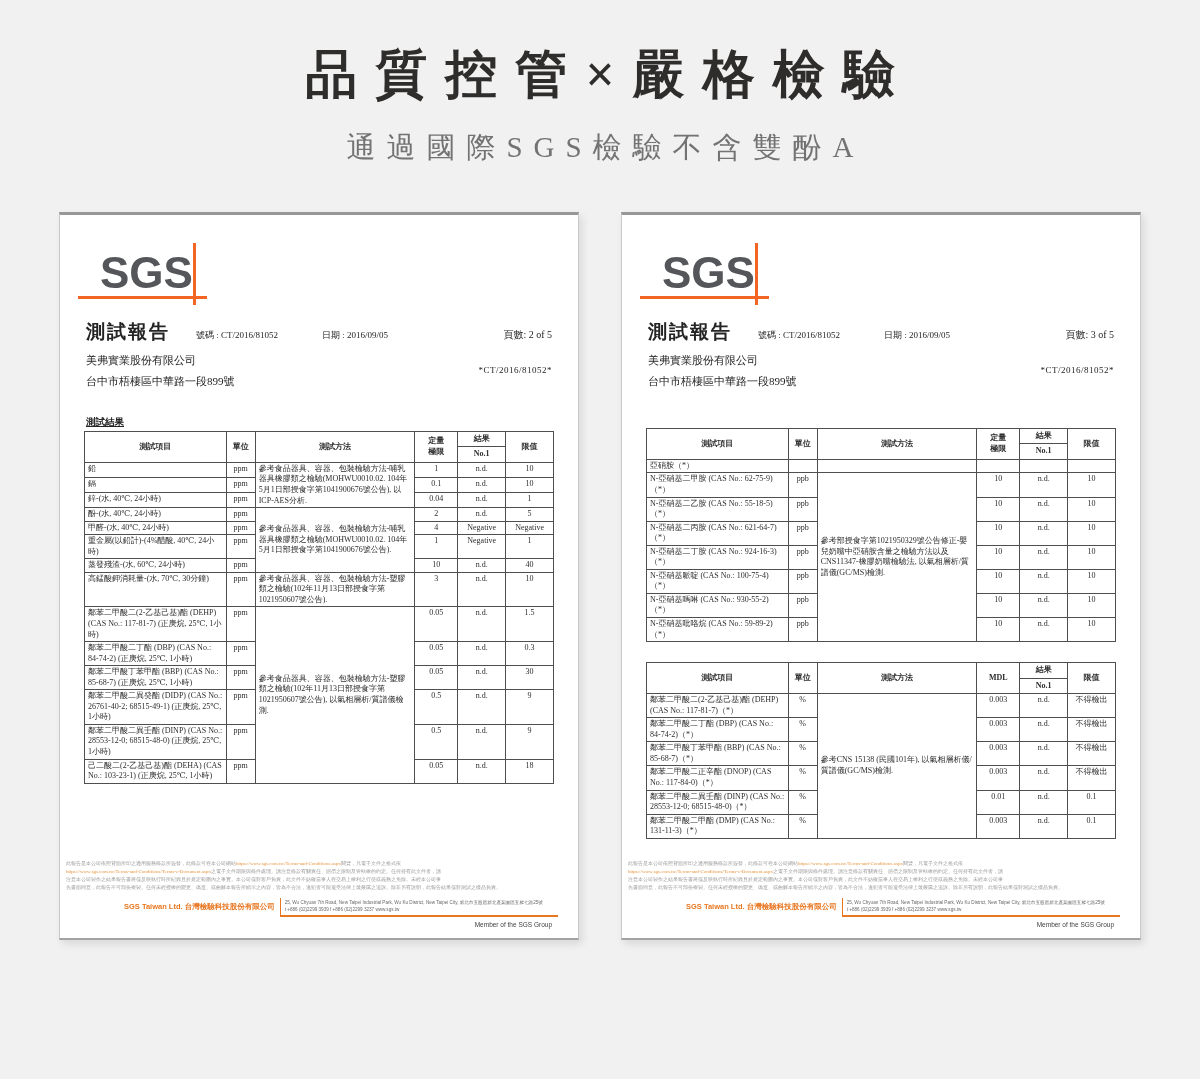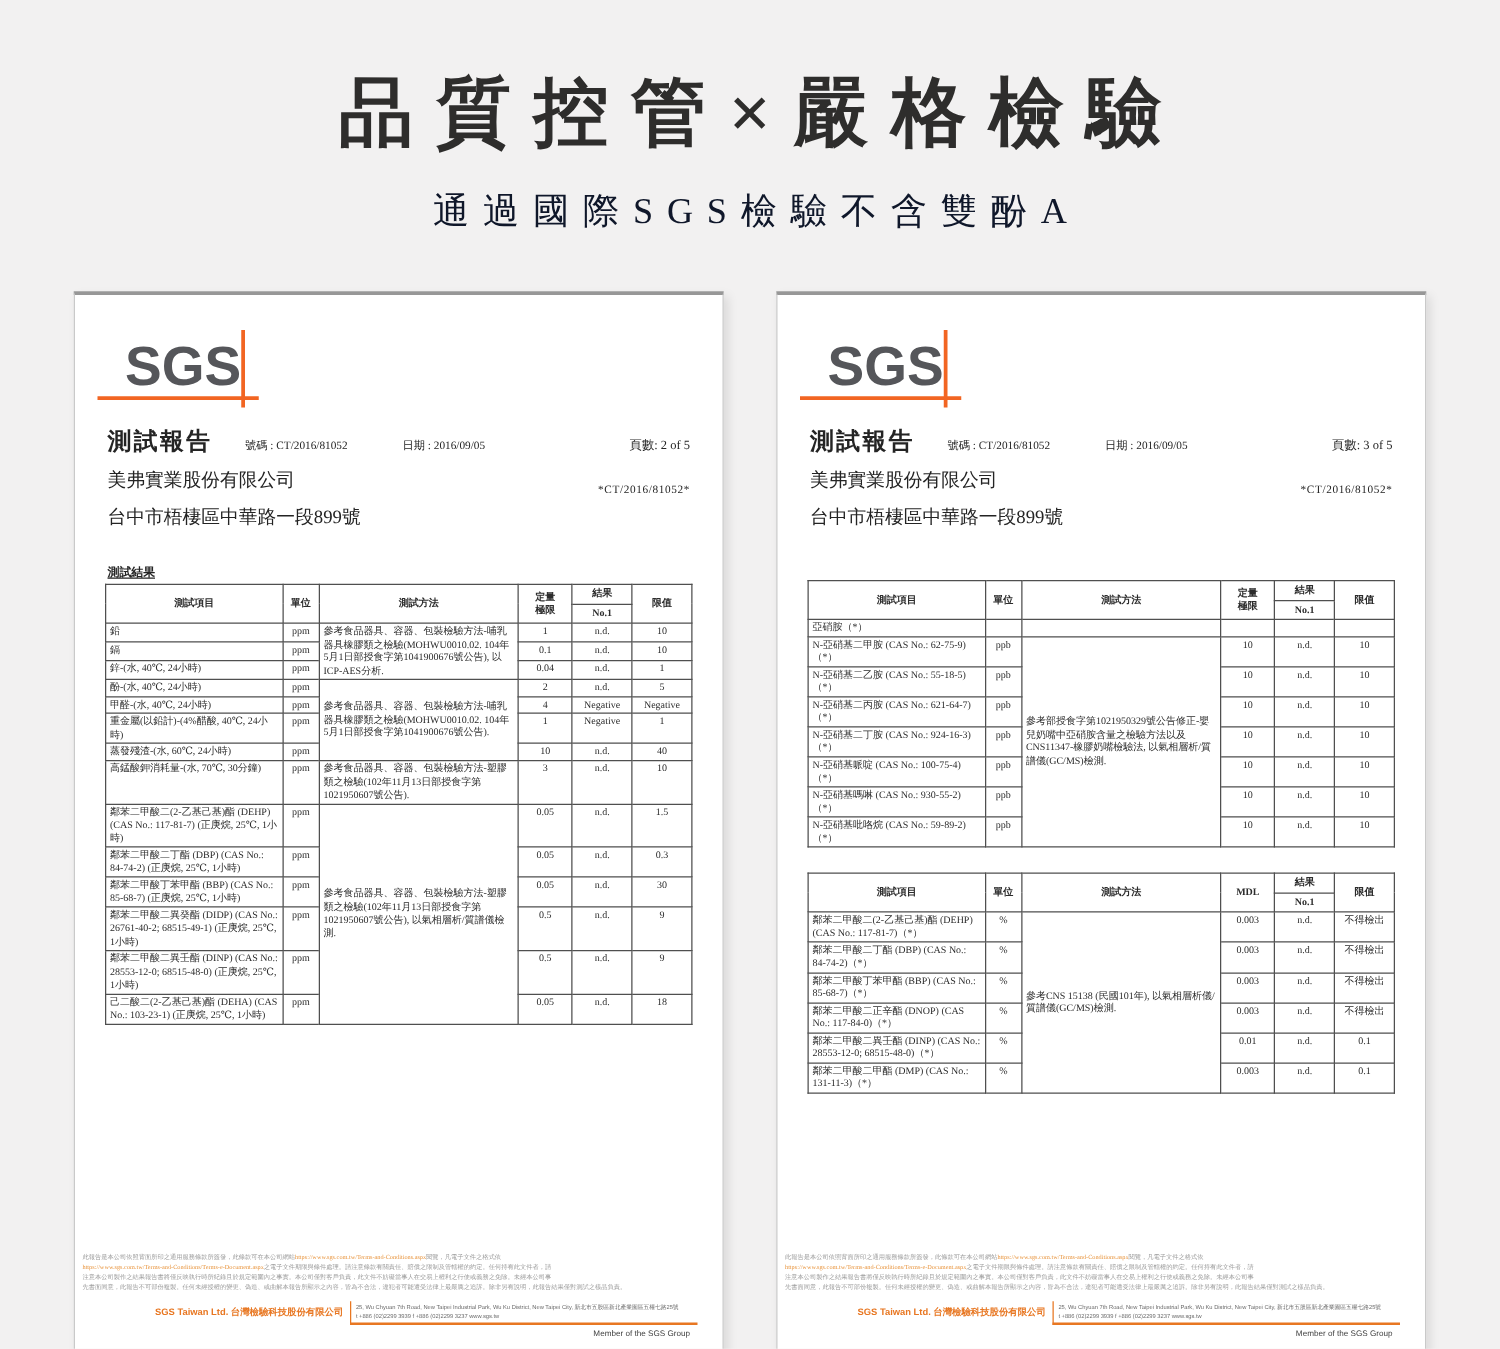--- a/index.html
+++ b/index.html
@@ -4,51 +4,51 @@
 <style>
   html,body{margin:0;padding:0;}
   body{
     width:1200px;height:1079px;overflow:hidden;
     background:#f2f1f1;
     font-family:"Liberation Serif","DejaVu Serif",serif;
   }
   
   .hero{padding-top:38px;text-align:center;color:#2e2d2c;}
   .hero h1{
-    margin:12px;font-size:60px;font-weight:bold;letter-spacing:18px;text-indent:18px;
+    margin:2px;font-size:52px;font-weight:bold;letter-spacing:18px;text-indent:18px;
     font-family:"Liberation Serif","DejaVu Serif",serif;
   }
   .hero .subtitle{
-    margin-top:18px;font-size:29px;letter-spacing:11px;text-indent:11px;color:#0f172a;
+    margin-top:18px;font-size:29px;letter-spacing:11px;text-indent:11px;color:#737373;
     font-weight:normal;
   }
   
   .cards{display:flex;justify-content:center;gap:42px;margin-top:44px;}
   .card{
-    width:520px;height:850px;background:#ffffff;box-sizing:border-box;
+    width:520px;height:728px;background:#ffffff;box-sizing:border-box;
     border:1px solid #c9c9c9;border-top:3px solid #979797;border-bottom:2px solid #a3a3a3;
     box-shadow:3px 4px 8px rgba(0,0,0,0.10);
     display:flex;flex-direction:column;color:#242424;
   }
   
   .logo{
     position:relative;display:inline-block;margin:36px 0 0 40px;align-self:flex-start;
     font-family:"Liberation Sans","DejaVu Sans",sans-serif;font-weight:800;
     font-size:44px;line-height:1;color:#55565a;
   }
   .logo .hline{position:absolute;left:-22px;bottom:-4px;width:calc(100% + 36px);height:3px;background:#f26522;}
   .logo .vline{position:absolute;right:-3px;top:-8px;width:3px;height:62px;background:#f26522;}
   
   .rpt-head{display:flex;align-items:baseline;margin:24px 26px 0 26px;}
   .rpt-title{font-size:19px;font-weight:bold;letter-spacing:2px;}
   .meta{font-size:9px;margin-left:26px;white-space:nowrap;}
   .meta.second{margin-left:44px;}
   .pages{margin-left:auto;font-size:10px;}
   .company-row{display:flex;justify-content:space-between;align-items:flex-start;margin:5px 26px 0 26px;}
-  .company-block{font-size:15px;line-height:1.9;}
+  .company-block{font-size:11px;line-height:1.9;}
   .barcode-text{font-size:9px;padding-top:15px;letter-spacing:0.5px;}
   
   .results-heading{margin:24px 0 0 26px;font-size:9.5px;font-weight:bold;text-decoration:underline;align-self:flex-start;}
   .part-line{margin:9px 0 6px 26px;font-size:9px;white-space:pre;}
   
   .tbl{margin:2px 24px 0 24px;}
   .tbl.first-right{margin-top:36px;}
   .tbl.second-right{margin-top:20px;}
   .rpt-table{width:100%;border-collapse:collapse;table-layout:fixed;font-size:8px;line-height:1.32;color:#2c2c2c;}
   .rpt-table th,.rpt-table td{border:1px solid #4f4f4f;padding:1px 3px;text-align:center;vertical-align:top;word-break:break-word;}

